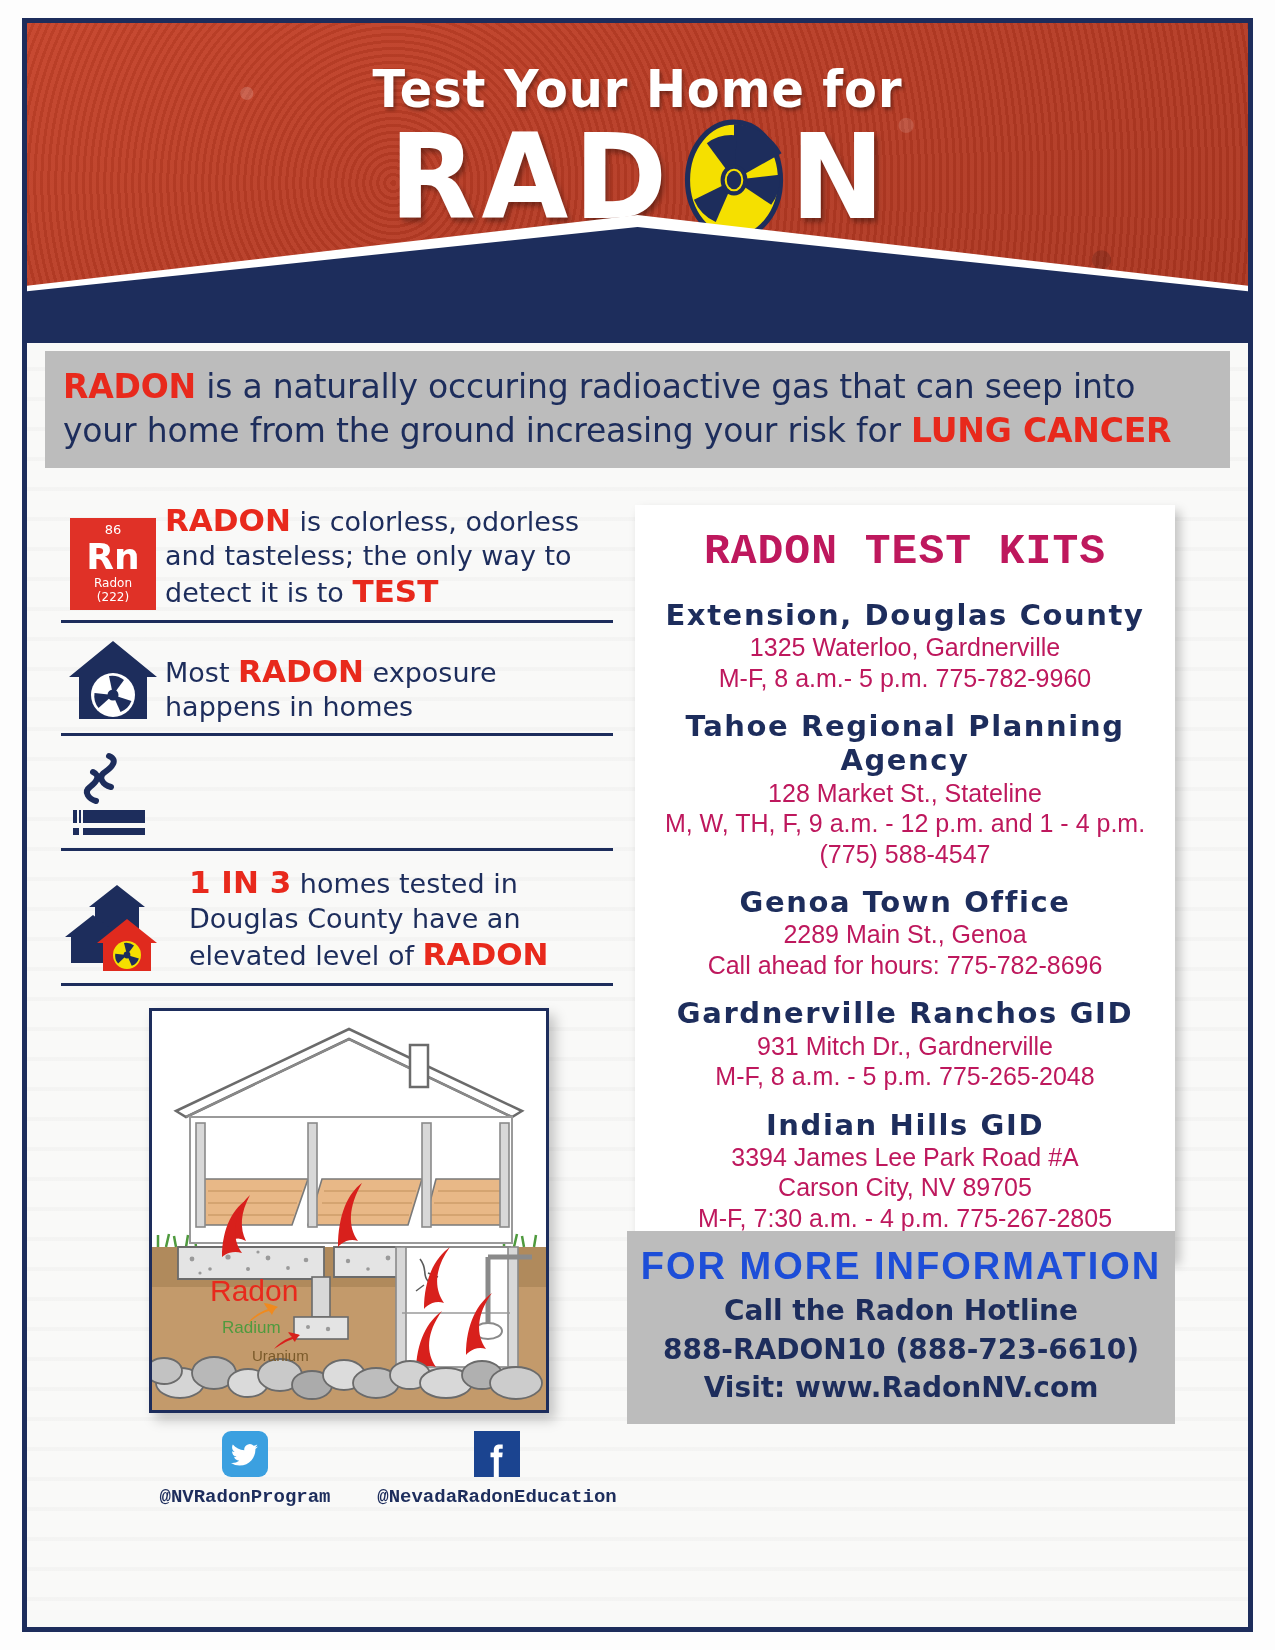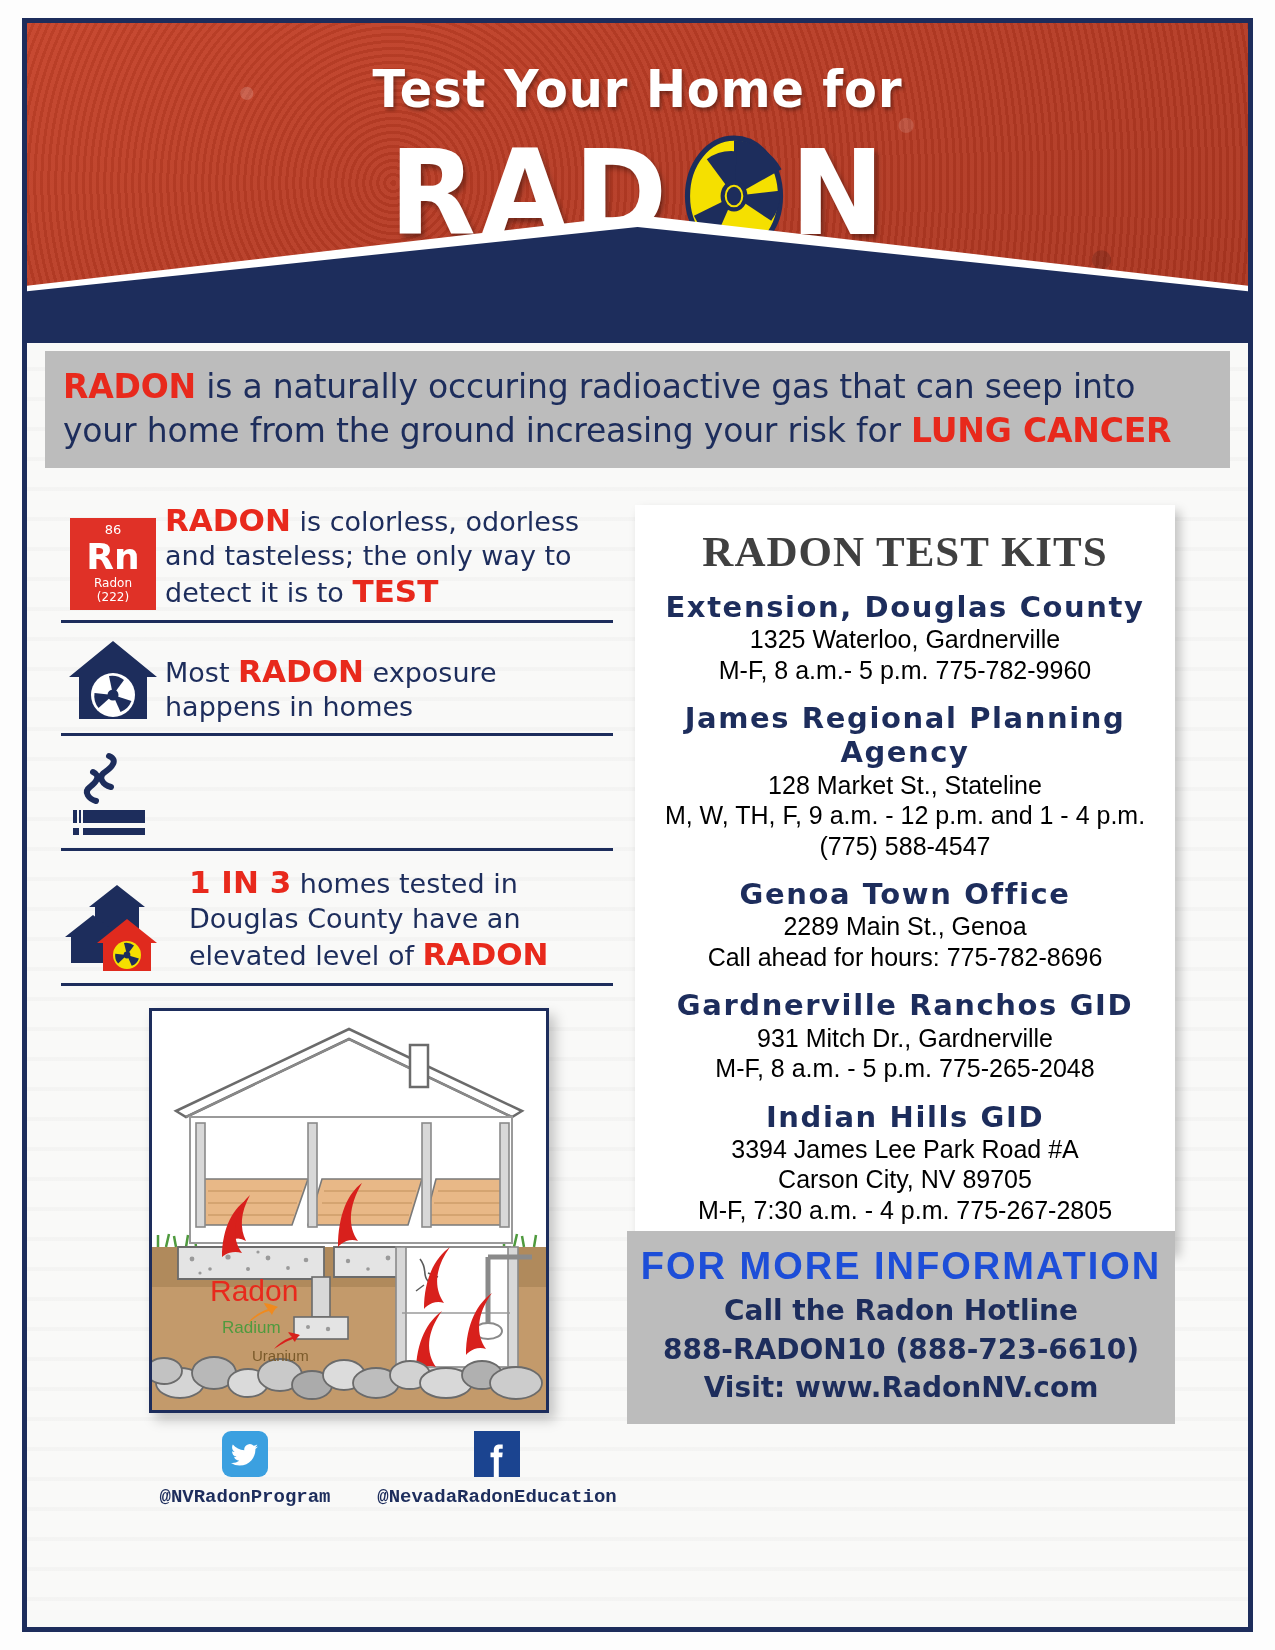--- a/index.html
+++ b/index.html
@@ -47,21 +47,20 @@
     font-weight: bold;
     font-size: 52px;
     letter-spacing: 1px;
     text-shadow: 2px 3px 4px rgba(0,0,0,0.35);
     transform: scaleX(0.92);
   }
   .hdr-word {
     position: absolute; left: 0; right: 0; top: 85px;
     text-align: center;
     white-space: nowrap;
-    margin-top: 16px;
   }
   .hdr-word span.big {
     color: #ffffff;
     font-family: "DejaVu Sans", sans-serif;
     font-weight: bold;
     font-size: 118px;
     letter-spacing: 6px;
     text-shadow: 3px 4px 5px rgba(0,0,0,0.35);
     vertical-align: middle;
     display: inline-block;
@@ -148,38 +147,38 @@
 
   
   .kits {
     position: absolute; left: 608px; top: 482px; width: 540px;
     background: #ffffff;
     box-shadow: 5px 6px 10px rgba(0,0,0,0.22);
     padding: 22px 14px 26px 14px;
     text-align: center;
   }
   .kits-title {
-    color: #404040;
-    font-family: Liberation Serif, serif;
+    color: #be185d;
+    font-family: Liberation Mono, monospace;
     font-weight: bold;
     font-size: 43px;
     letter-spacing: 1px;
-    margin-bottom: 14px;
+    margin-bottom: 22px;
   }
   .kit { margin-bottom: 16px; }
   .kit-name {
     color: #1d2d5c;
     font-family: "DejaVu Sans", sans-serif;
     font-weight: bold;
     font-size: 29px;
     letter-spacing: 1.6px;
     line-height: 1.18;
   }
   .kit-line {
-    color: #000000;
+    color: #be185d;
     font-family: "Liberation Sans", sans-serif;
     font-size: 25px;
     line-height: 1.22;
   }
 
   
   .moreinfo {
     position: absolute; left: 600px; top: 1208px; width: 548px;
     background: #bcbcbc;
     padding: 14px 10px 16px 10px;
@@ -448,21 +447,21 @@
     <div class="kits">
       <div class="kits-title">RADON TEST KITS</div>
 
       <div class="kit">
         <div class="kit-name">Extension, Douglas County</div>
         <div class="kit-line">1325 Waterloo, Gardnerville</div>
         <div class="kit-line">M-F, 8 a.m.- 5 p.m. 775-782-9960</div>
       </div>
 
       <div class="kit">
-        <div class="kit-name">James Regional Planning Agency</div>
+        <div class="kit-name">Tahoe Regional Planning Agency</div>
         <div class="kit-line">128 Market St., Stateline</div>
         <div class="kit-line">M, W, TH, F, 9 a.m. - 12 p.m. and 1 - 4 p.m.</div>
         <div class="kit-line">(775) 588-4547</div>
       </div>
 
       <div class="kit">
         <div class="kit-name">Genoa Town Office</div>
         <div class="kit-line">2289 Main St., Genoa</div>
         <div class="kit-line">Call ahead for hours: 775-782-8696</div>
       </div>

